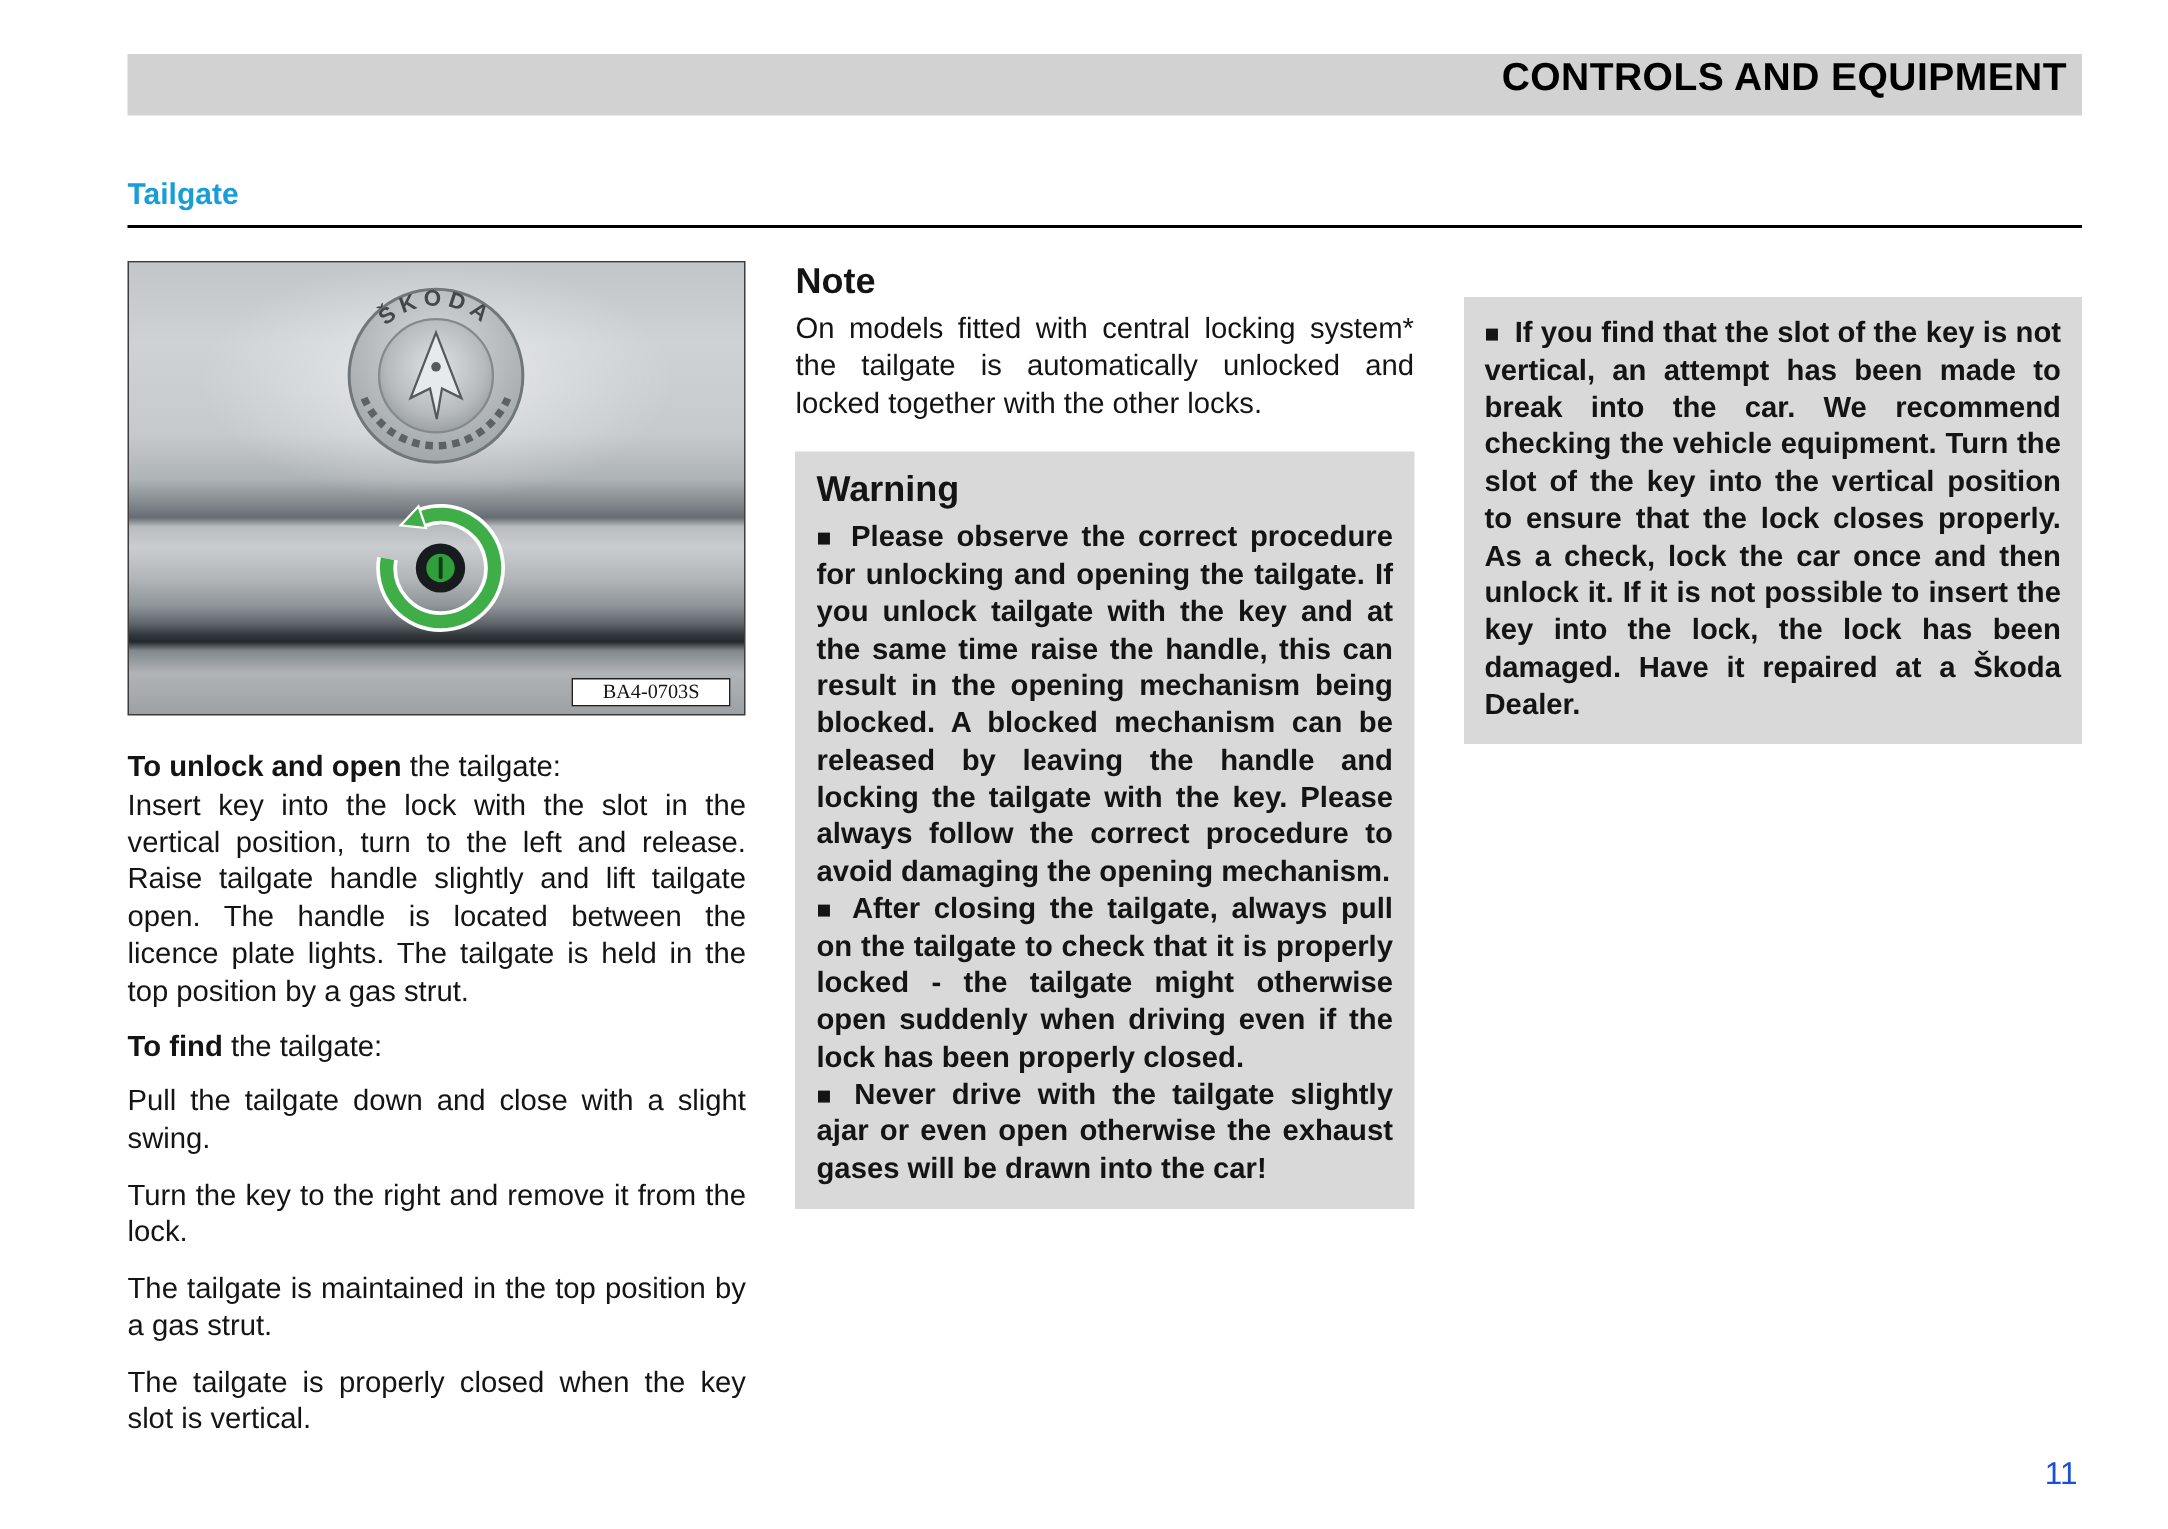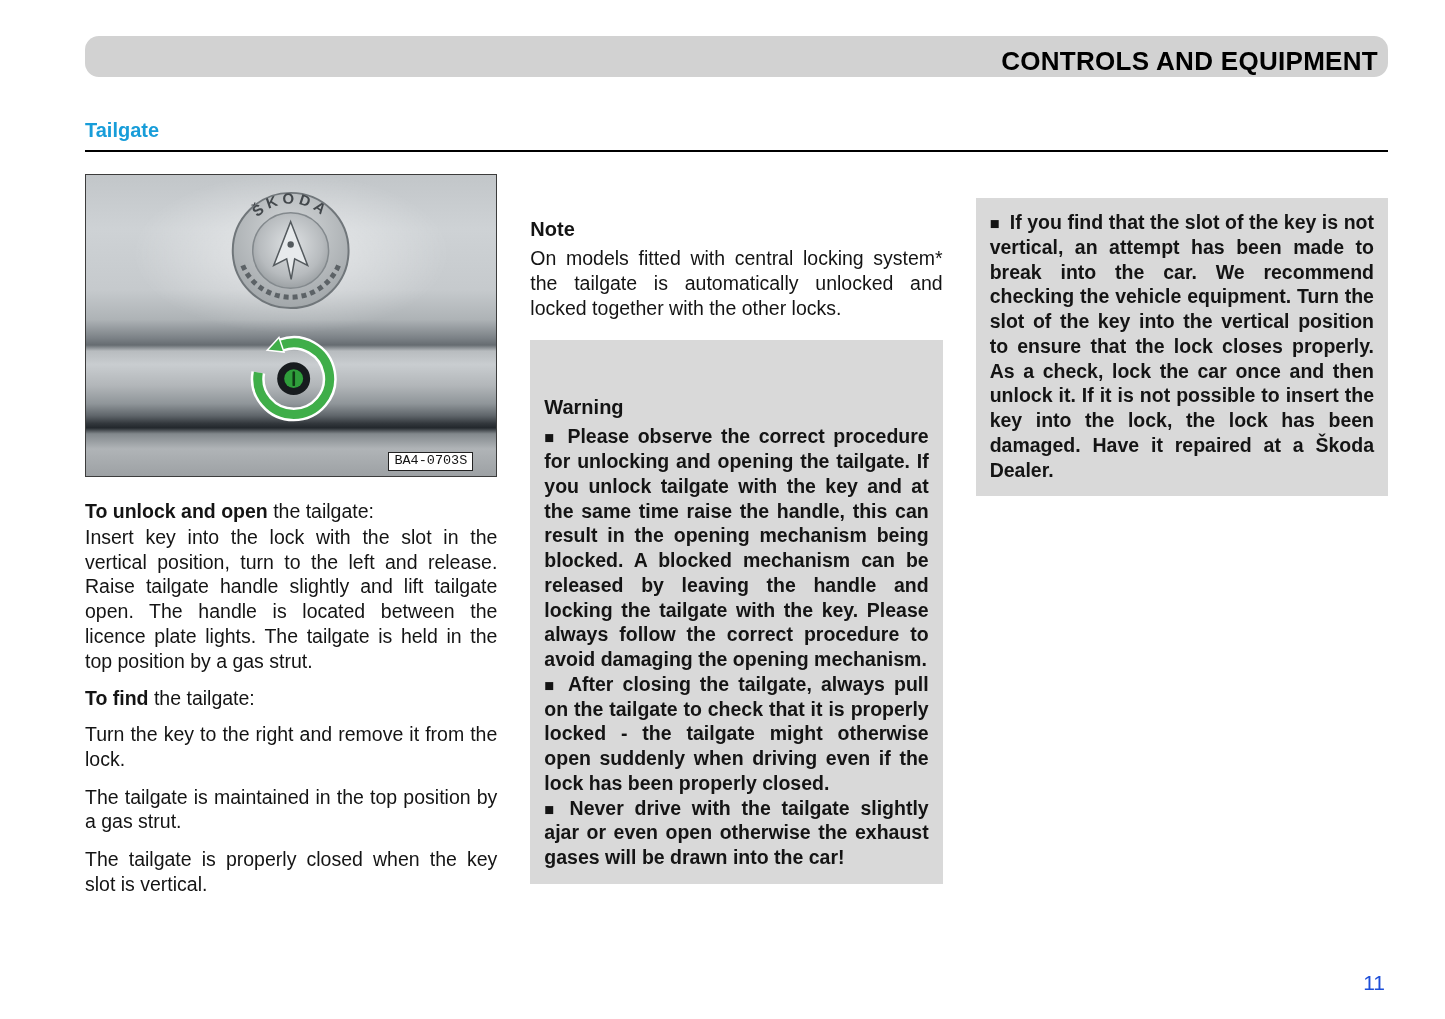--- a/index.html
+++ b/index.html
@@ -10,23 +10,22 @@
     color: #141414;
     position: relative;
     overflow: hidden;
   }
   .page { position: absolute; inset: 0; padding: 36px 57px 0 85px; }
 
   
   .topbar {
     height: 41px;
     background: #d2d2d2;
-    display: flex; align-items: flex-end; justify-content: flex-end;
+    display: flex; align-items: flex-start; justify-content: flex-end;
     padding-right: 10px;
-    border-radius: 14px;
   }
   .topbar h1 {
     font-size: 26px; font-weight: bold; color: #000;
     letter-spacing: 0.3px;
   }
 
   
   .section-title {
     margin-top: 42px;
     font-size: 20px; font-weight: bold;
@@ -61,36 +60,36 @@
         #8f9599 76%,
         #5f656a 80%,
         #33383d 82.5%,
         #23282d 84%,
         #82888c 86%,
         #b0b4b7 91%,
         #9da1a4 100%);
   }
   .photo svg { position: absolute; inset: 0; width: 100%; height: 100%; }
   .figcode {
-    position: absolute; right: 23px; bottom: 5px;
+    position: absolute; right: 9px; bottom: 5px;
     background: #fff; border: 1px solid #222;
     font-size: 13.5px; line-height: 1.25;
-    padding: 0 5px;
-    font-family: Liberation Mono, monospace;
+    padding: 0 20px;
+    font-family: Liberation Serif, serif;
   }
 
   
   .lead { margin-top: 2px; }
   .body-para { margin-bottom: 13px; }
   .gap-para { margin-bottom: 13px; }
   .lead + .gap-para { margin-top: 1px; }
   .lock-lead { margin-bottom: 11px; }
 
   
-  .note-title, .warn-title { font-size: 20px; font-weight: bold; margin-bottom: 5px; margin-top: 44px; }
+  .note-title, .warn-title { font-size: 24px; font-weight: bold; margin-bottom: 5px; }
   .note-para { margin-bottom: 13px; }
 
   
   .gray-box {
     background: #d9d9d9;
     padding: 12px 14px 14px 14px;
     margin-top: 24px;
   }
   .warning-box { margin-top: 20px; }
   .gray-box p { font-weight: bold; }
@@ -152,20 +151,21 @@
             <rect x="206.8" y="197.5" width="2.6" height="15" rx="1.2" fill="#103a16"></rect>
           </g>
         </svg>
         <figcaption class="figcode">BA4-0703S</figcaption>
       </figure>
 
       <p class="lead"><b>To unlock and open</b><span> the tailgate:</span></p>
       <p class="gap-para">Insert key into the lock with the slot in the vertical position, turn to the left and release. Raise tailgate handle slightly and lift tailgate open. The handle is located between the licence plate lights. The tailgate is held in the top position by a gas strut.</p>
 
       <p class="lead lock-lead"><b>To find</b><span> the tailgate:</span></p>
+      <p class="body-para">Pull the tailgate down and close with a slight swing.</p>
       <p class="body-para">Turn the key to the right and remove it from the lock.</p>
       <p class="body-para">The tailgate is maintained in the top position by a gas strut.</p>
       <p class="body-para">The tailgate is properly closed when the key slot is vertical.</p>
     </div>
 
     <div class="col">
       <h3 class="note-title">Note</h3>
       <p class="note-para">On models fitted with central locking system* the tailgate is automatically unlocked and locked together with the other locks.</p>
 
       <div class="gray-box warning-box">

